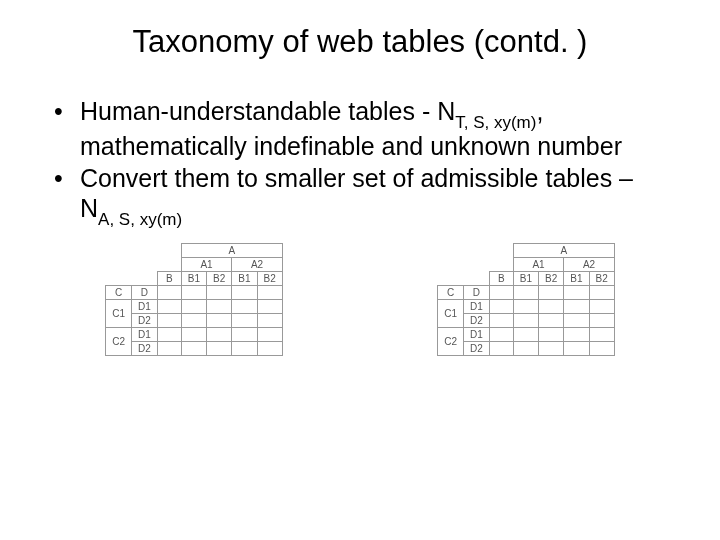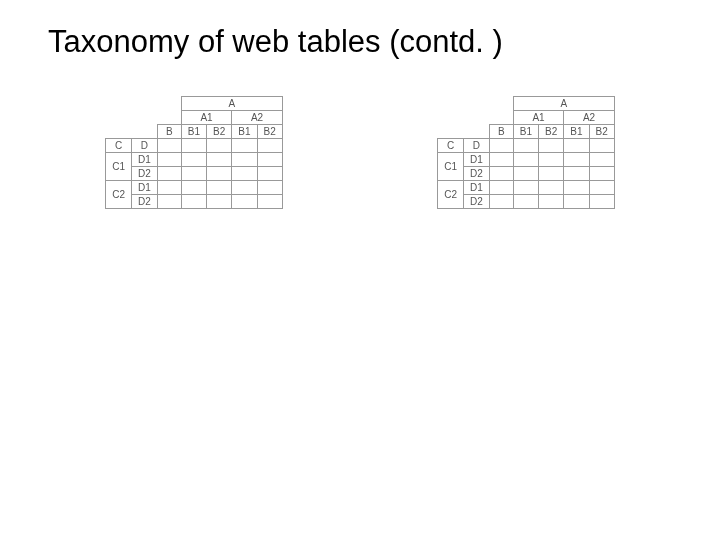--- a/index.html
+++ b/index.html
@@ -8,21 +8,21 @@
     height: 540px;
     background: #fff;
     font-family: Arial, Helvetica, sans-serif;
     color: #000;
     padding: 24px 48px 10px 48px;
     position: relative;
   }
   h1 {
     font-size: 31px;
     font-weight: 400;
-    text-align: left;
+    text-align: center;
     margin-bottom: 36px;
   }
   ul.bullets {
     list-style: none;
     font-size: 25px;
     line-height: 1.2;
     margin-left: 6px;
   }
   ul.bullets > li {
     position: relative;
@@ -61,20 +61,26 @@
   .tbl .b-right { border-right: 1px solid #999; }
   .tbl .b-bottom { border-bottom: 1px solid #999; }
   .fig-wrap { flex: 1; display:flex; justify-content:center; }
 </style>
 </head>
 <body>
 
 <h1>Taxonomy of web tables (contd. )</h1>
 
 <ul class="bullets">
+  <li>
+    <span>Human-understandable tables - N</span><span class="sub">T, S, xy(m)</span><span>, mathematically indefinable and unknown number</span>
+  </li>
+  <li>
+    <span>Convert them to smaller set of admissible tables – N</span><span class="sub">A, S, xy(m)</span><span></span>
+  </li>
 </ul>
 
 <div class="figures">
 
   <div class="fig-wrap">
     <table class="tbl">
       <tbody>
           <tr>
         <td class="noborder"></td>
             <td class="noborder"></td>

